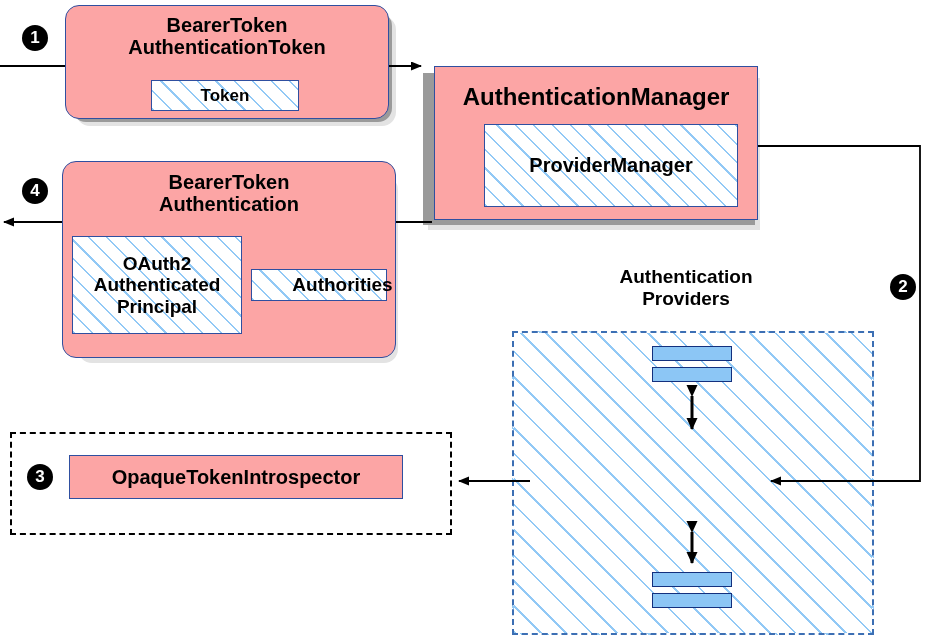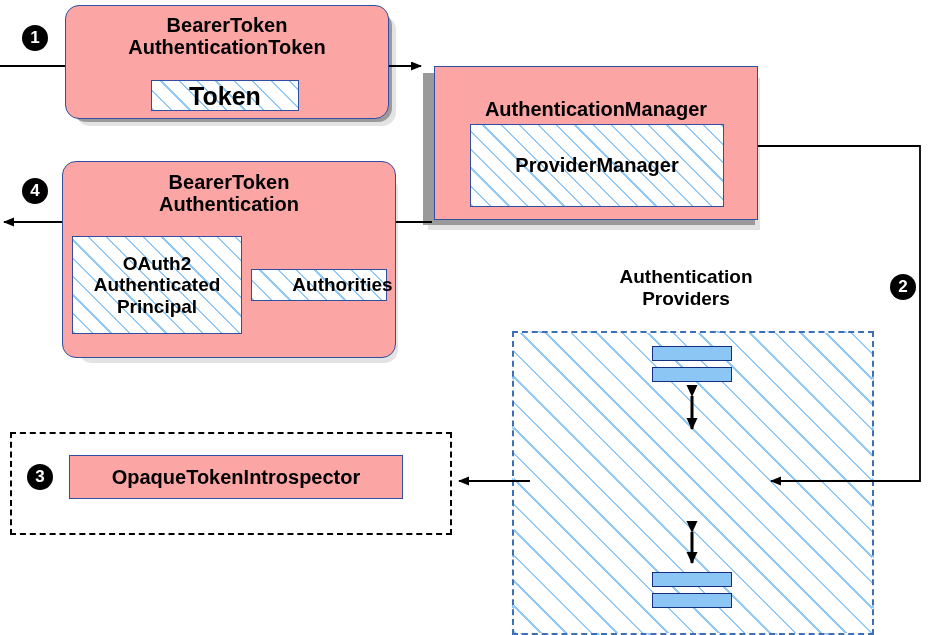--- a/index.html
+++ b/index.html
@@ -196,29 +196,29 @@
 
   <div class="dashed-plain" style="left:10px; top:432px; width:442px; height:103px;"></div>
 
   <div class="shadow-light rounded" style="left:76px; top:16px; width:320px; height:110px;"></div>
   <div class="shadow-dark rounded" style="left:72px; top:12px; width:320px; height:110px;"></div>
   <div class="blue-node rounded" style="left:65px; top:5px; width:324px; height:114px;">
     <div class="node-text" style="font-size:20px; margin-top:8px;">BearerToken
 AuthenticationToken</div>
   </div>
   <div class="hatch-box" style="left:151px; top:80px; width:148px; height:31px;">
-    <span class="node-text" style="font-size:25px;">Token</span>
+    <span class="node-text" style="font-size:17px;">Token</span>
   </div>
 
   <div class="shadow-light" style="left:428px; top:78px; width:332px; height:152px;"></div>
   <div class="shadow-dark" style="left:423px; top:73px; width:332px; height:152px;"></div>
   <div class="blue-node" style="left:434px; top:66px; width:324px; height:154px;">
-    <div class="node-text" style="font-size:20px; margin-top:31px;">AuthenticationManager</div>
-  </div>
-  <div class="hatch-box" style="left:470px; top:124px; width:254px; height:83px;">
+    <div class="node-text" style="font-size:24px; margin-top:17px;">AuthenticationManager</div>
+  </div>
+  <div class="hatch-box" style="left:484px; top:124px; width:254px; height:83px;">
     <span class="node-text" style="font-size:20px;">ProviderManager</span>
   </div>
 
   <div class="shadow-light rounded" style="left:78px; top:176px; width:320px; height:187px;"></div>
   <div class="shadow-dark rounded" style="left:73px; top:171px; width:320px; height:187px;"></div>
   <div class="blue-node rounded" style="left:62px; top:161px; width:334px; height:197px;">
     <div class="node-text" style="font-size:20px; margin-top:9px;">BearerToken
 Authentication</div>
   </div>
   <div class="hatch-box" style="left:72px; top:236px; width:170px; height:98px;">

